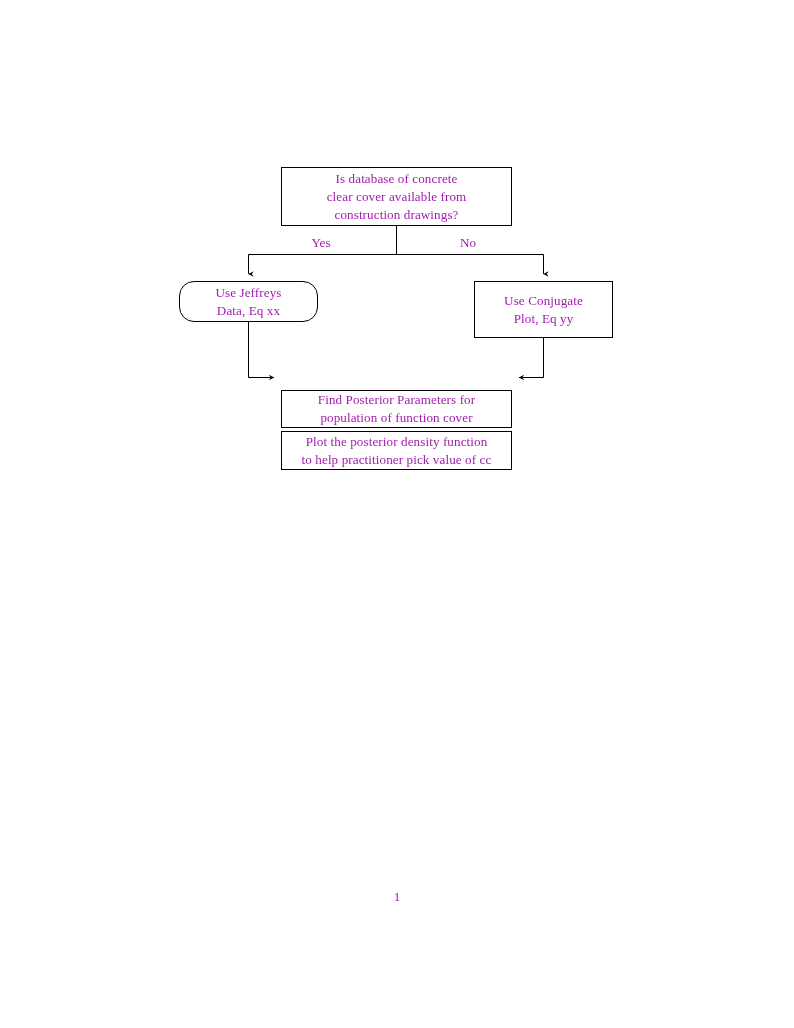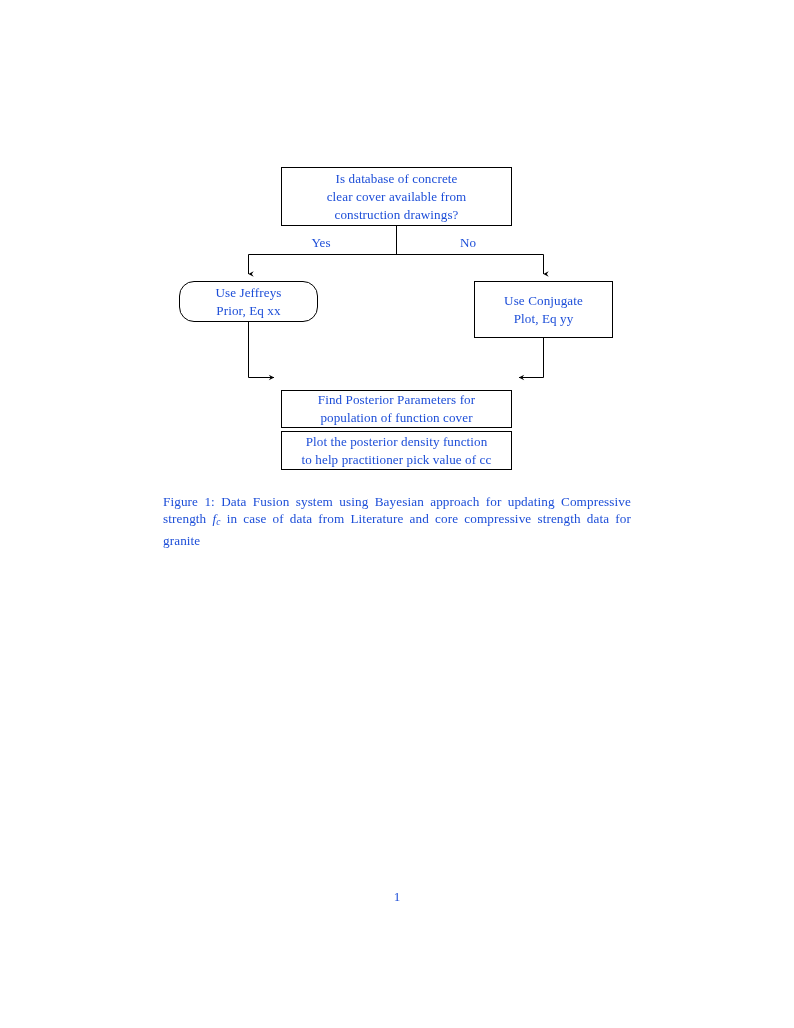--- a/index.html
+++ b/index.html
@@ -7,21 +7,21 @@
     padding: 0;
     background: #ffffff;
   }
   .page {
     position: relative;
     width: 794px;
     height: 1028px;
     background: #ffffff;
     overflow: hidden;
     font-family: "Liberation Serif", "DejaVu Serif", serif;
-    color: #1d4ed8;
+    color: #a21caf;
   }
 
   
   .figure {
     position: absolute;
     left: 0;
     top: 0;
     width: 794px;
     height: 490px;
   }
@@ -134,37 +134,36 @@
       <span class="ln">Is database of concrete</span>
       <span class="ln">clear cover available from</span>
       <span class="ln">construction drawings?</span>
     </div>
 
     <div class="edge-label" id="label-yes">Yes</div>
     <div class="edge-label" id="label-no">No</div>
 
     <div class="node" id="node-jeffreys">
       <span class="ln">Use Jeffreys</span>
-      <span class="ln">Prior, Eq xx</span>
+      <span class="ln">Data, Eq xx</span>
     </div>
 
     <div class="node" id="node-conjugate">
       <span class="ln">Use Conjugate</span>
       <span class="ln">Plot, Eq yy</span>
     </div>
 
     <div class="node" id="node-posterior">
       <span class="ln">Find Posterior Parameters for</span>
       <span class="ln">population of function cover</span>
     </div>
 
     <div class="node" id="node-plot">
       <span class="ln">Plot the posterior density function</span>
       <span class="ln">to help practitioner pick value of cc</span>
     </div>
 
   </div>
 
-  <div class="caption"><span>Figure 1:</span> <span>Data Fusion system using Bayesian approach for updating Compressive strength</span> <span class="math"><span>f</span><sub>c</sub></span> <span>in case of data from Literature and core compressive strength data for granite</span></div>
 
   <div class="folio">1</div>
 
 </div>
 
 </body></html>

